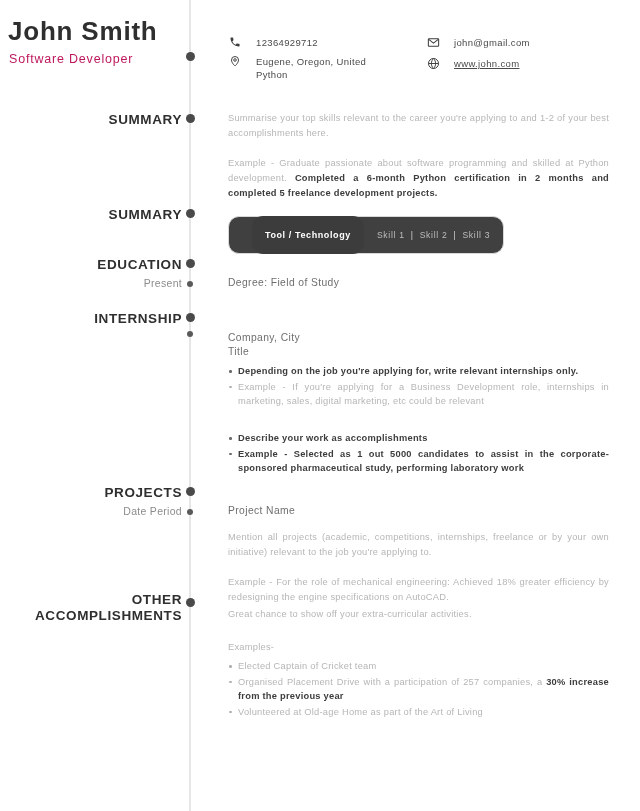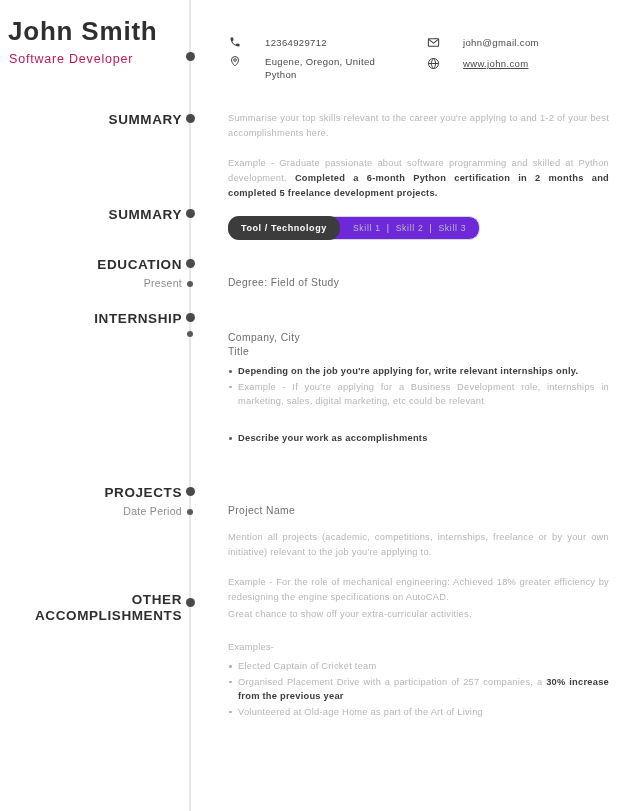--- a/index.html
+++ b/index.html
@@ -69,21 +69,21 @@
     font-weight: normal;
     letter-spacing: 0.8px;
     color: #be185d;
   }
 
   
   .contact {
     position: absolute;
     display: flex;
     align-items: flex-start;
-    gap: 23px;
+    gap: 14px;
     font-size: 9.5px;
     color: #4a4a4a;
     letter-spacing: 0.35px;
     line-height: 13px;
   }
   .contact .ico {
     flex: 0 0 auto;
     width: 14px; height: 14px;
     display: flex; align-items: center; justify-content: center;
     margin-top: -1px;
@@ -137,22 +137,23 @@
   ul.bullets li b { color: #3d3d3d; font-weight: bold; }
 
   
   .skill-wrap {
     position: absolute;
     left: 228px; top: 216px;
     display: inline-flex;
     align-items: stretch;
     border: 1px solid #d8d8d8;
     border-radius: 11px;
-    height: 24px;
-    background: #6d28d9;
+    height: 38px;
+    background: #404040;
+    padding-left: 24px;
   }
   .skill-key {
     background: #3c3c3c;
     color: #ffffff;
     font-size: 9px;
     font-weight: bold;
     letter-spacing: 0.6px;
     border-radius: 11px;
     padding: 0 13px;
     display: flex; align-items: center;
@@ -256,20 +257,21 @@
 </div>
 <div class="body-col" style="top:364px">
   <ul class="bullets">
     <li class="bold">Depending on the job you're applying for, write relevant internships only.</li>
     <li>Example - If you're applying for a Business Development role, internships in marketing, sales, digital marketing, etc could be relevant</li>
   </ul>
 </div>
 <div class="body-col" style="top:431px">
   <ul class="bullets">
     <li class="bold">Describe your work as accomplishments</li>
+    <li class="bold">Example - Selected as 1 out 5000 candidates to assist in the corporate-sponsored pharmaceutical study, performing laboratory work</li>
   </ul>
 </div>
 
 <div class="sec-title" style="top:485px">PROJECTS</div>
 <div class="sub-label" style="top:505px">Date Period</div>
 <div class="body-col" style="top:504px">
   <p class="dark-head">Project Name</p>
   <p class="ptext" style="margin-top:12px">Mention all projects (academic, competitions, internships, freelance or by your own initiative) relevant to the job you're applying to.</p>
   <p class="ptext" style="margin-top:15px">Example - For the role of mechanical engineering: Achieved 18% greater efficiency by redesigning the engine specifications on AutoCAD.</p>
 </div>

